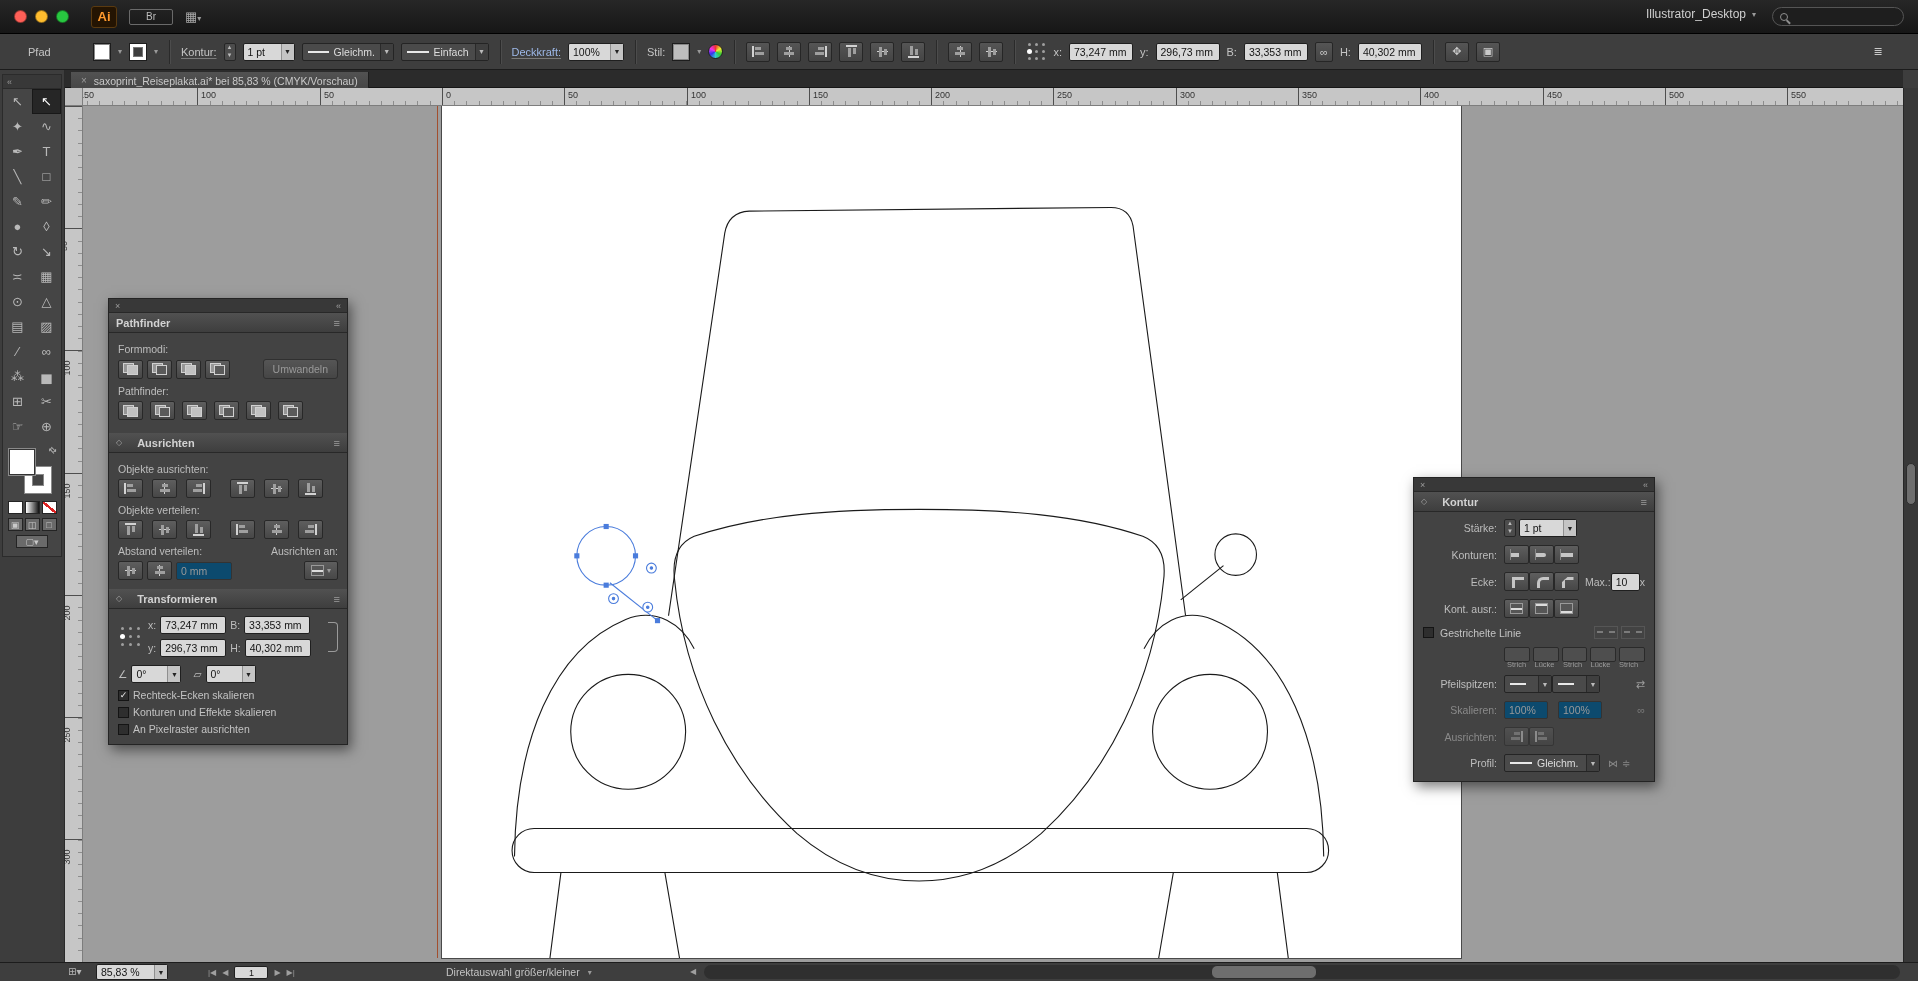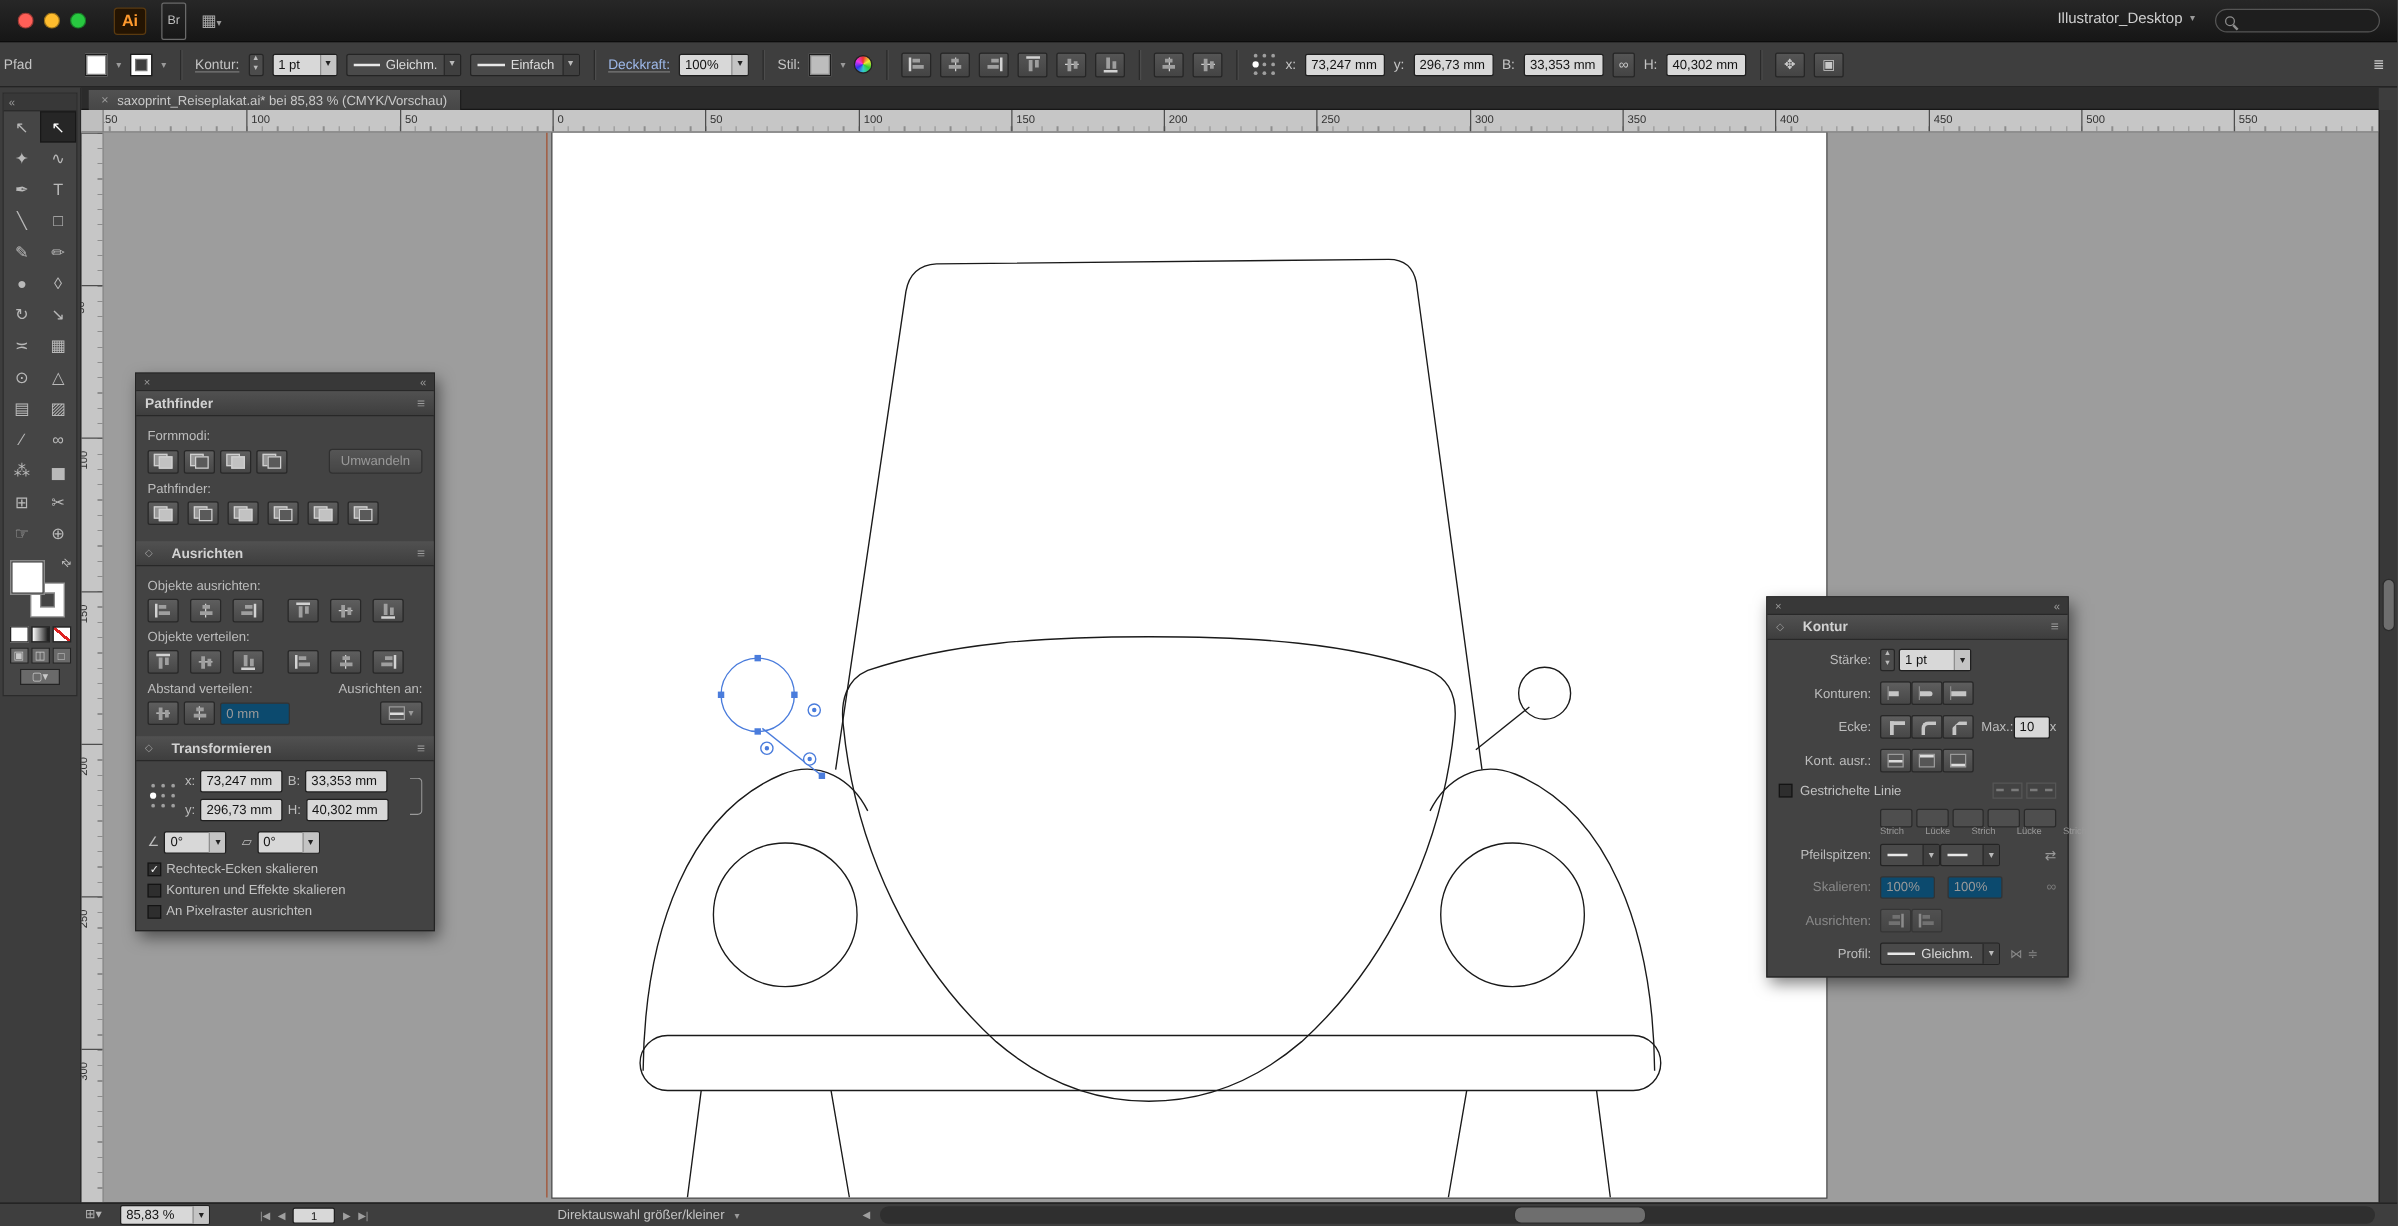--- a/index.html
+++ b/index.html
@@ -8,34 +8,34 @@
   .app{position:relative;width:1918px;height:981px;background:#3d3d3d;overflow:hidden}
   .abs{position:absolute}
 
   
   .menubar{position:absolute;left:0;top:0;width:100%;height:34px;
     background:linear-gradient(#272727,#161616);border-bottom:1px solid #000;
     display:flex;align-items:center;padding:0 14px;gap:12px;color:#c9c9c9}
   .tl{width:13px;height:13px;border-radius:50%;border:1px solid rgba(0,0,0,.4)}
   .ai-logo{width:26px;height:22px;background:#241402;border:1px solid #5a3a10;border-radius:3px;
     color:#ff9a2e;font-weight:bold;font-size:13px;display:flex;align-items:center;justify-content:center;margin-left:10px}
-  .br-badge{height:30px;padding:0 4px;border:1px solid #6a6a6a;border-radius:2px;font-size:10px;
+  .br-badge{height:16px;padding:0 16px;border:1px solid #6a6a6a;border-radius:2px;font-size:10px;
     color:#bdbdbd;display:flex;align-items:center}
   .mb-ic{font-size:13px;color:#a8a8a8}
   .mb-right{margin-left:auto;display:flex;align-items:flex-start;gap:16px}
   .workspace{font-size:12px;color:#cfcfcf;display:flex;align-items:center;gap:6px}
   .caret{font-size:8px;color:#9a9a9a}
   .search{width:132px;height:19px;border-radius:10px;background:#1e1e1e;border:1px solid #555;
     display:flex;align-items:center;padding:0 7px;gap:5px}
   .mag{width:8px;height:8px;border:1.5px solid #8f8f8f;border-radius:50%;position:relative}
   .mag::after{content:"";position:absolute;width:5px;height:1.5px;background:#8f8f8f;transform:rotate(45deg);left:5px;top:7px}
 
   
   .controlbar{position:absolute;left:0;top:34px;width:100%;height:36px;background:#3e3e3e;
-    border-bottom:1px solid #1c1c1c;display:flex;align-items:center;padding:0 3px;gap:7px;
+    border-bottom:1px solid #1c1c1c;display:flex;align-items:center;padding:0 28px;gap:7px;
     color:#c5c5c5;font-size:11px;white-space:nowrap}
   .sep{width:1px;height:24px;background:#2a2a2a;box-shadow:1px 0 0 #4c4c4c;margin:0 4px}
   .swatch{width:18px;height:18px;border:1px solid #1d1d1d;background:#fff;box-shadow:inset 0 0 0 1px #888}
   .swatch.stroke{background:#3e3e3e;border:1px solid #1d1d1d;box-shadow:inset 0 0 0 3px #fff,inset 0 0 0 4px #777}
   .field{background:#d8d8d8;border:1px solid #1f1f1f;border-radius:2px;height:18px;padding:0 4px;
     font-size:10.5px;color:#141414;display:inline-flex;align-items:center}
   .dd{display:inline-flex;align-items:center;background:#d8d8d8;border:1px solid #1f1f1f;border-radius:2px;
     height:18px;padding-left:4px;color:#141414;font-size:10.5px;gap:4px}
   .dd .ar{width:13px;align-self:stretch;border-left:1px solid #8f8f8f;display:flex;align-items:center;
     justify-content:center;font-size:7px;color:#222;background:#c4c4c4}
@@ -145,21 +145,21 @@
     justify-content:center;font-size:9px;color:#eee;flex:none}
   .cb.checked::after{content:"✓"}
   .cbl{font-size:10.5px;color:#c3c3c3}
   .refgrid{width:24px;height:24px;display:grid;grid-template:repeat(3,1fr)/repeat(3,1fr);flex:none}
   .refgrid b{width:3px;height:3px;background:#9f9f9f;margin:auto;border-radius:50%}
   .refgrid b.sel{background:#fff;box-shadow:0 0 0 1px #fff}
   .lbl-s{font-size:10.5px;color:#bdbdbd}
   .noform{height:150px;display:flex;align-items:center;justify-content:center;font-size:10.5px;color:#8a8a8a}
   .klab{width:74px;text-align:right;margin-right:7px;font-size:10.5px;color:#bdbdbd;flex:none}
   .krow{display:flex;align-items:center;margin-bottom:8px}
-  .dashlabels{display:flex;gap:17px;margin:-4px 4px 6px 81px}
+  .dashlabels{display:flex;gap:3px;margin:-4px 4px 6px 81px}
   .dashlabels span{width:28px;text-align:center;font-size:7.5px;color:#9a9a9a}
   .dash-field{width:28px;height:15px;background:#4e4e4e;border:1px solid #2a2a2a;border-radius:2px}
   .dis-txt{color:#8a8a8a}
   .fielddis{background:#0c4a6e;color:#999;border-color:#333}
 
   
   .statusbar{position:absolute;left:0;bottom:0;width:100%;height:19px;background:#3e3e3e;
     border-top:1px solid #1c1c1c;color:#c5c5c5;font-size:10.5px}
   .hthumb{position:absolute;top:3px;height:12px;background:#6e6e6e;border-radius:6px;border:1px solid #2c2c2c}
   .htrack{position:absolute;top:2px;bottom:2px;background:#2f2f2f;border-radius:7px}

